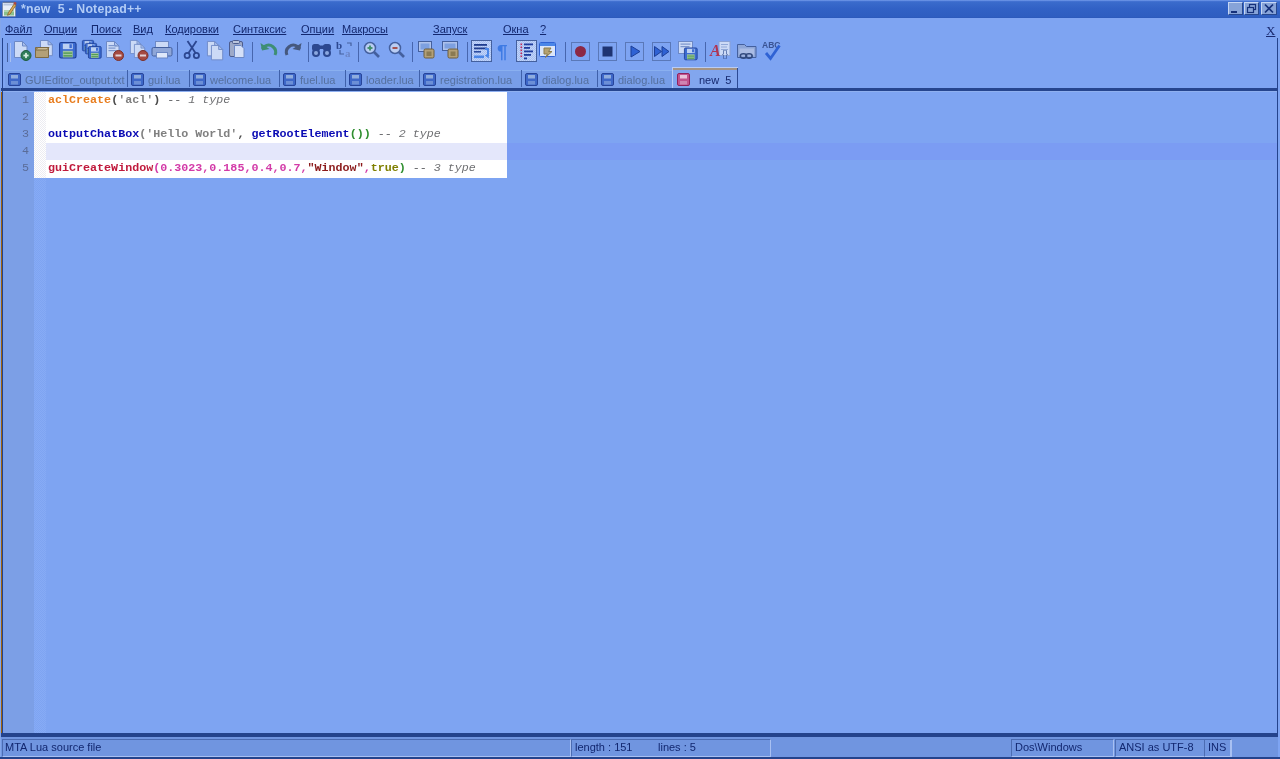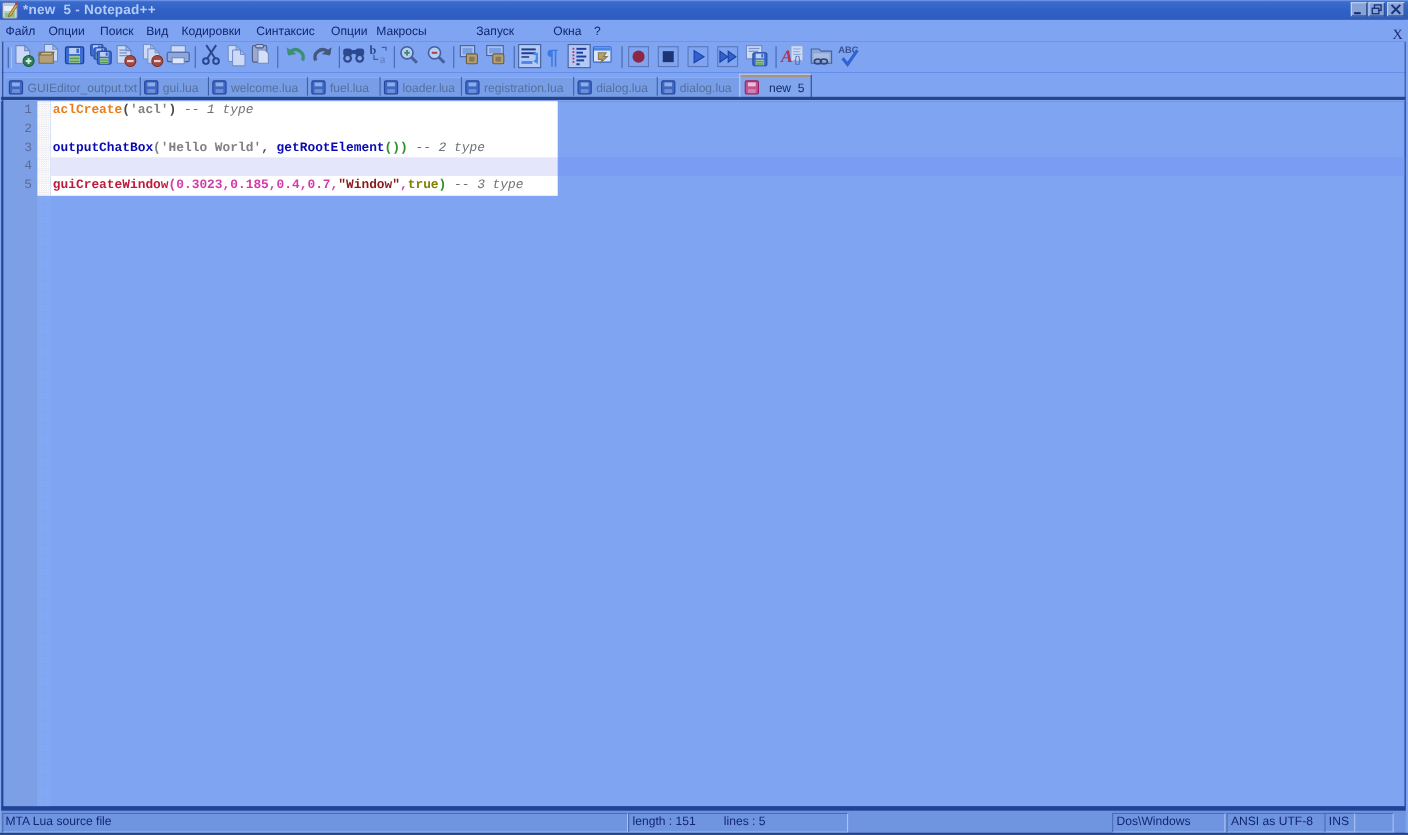--- a/index.html
+++ b/index.html
@@ -1,29 +1,29 @@
 <!DOCTYPE html>
 <html><head>
 <meta charset="utf-8">
 <style>
   html,body{margin:0;padding:0;}
   body{width:1280px;height:759px;overflow:hidden;font-family:"Liberation Sans",sans-serif;}
-  #win{position:relative;width:1280px;height:759px;background:#1d4ed8;}
+  #win{position:relative;width:1280px;height:759px;background:#a16207;}
   .abs{position:absolute;}
   
   #titlebar{left:0;top:0;width:1280px;height:18px;
     background:linear-gradient(to bottom,#7fa6f0 0px,#4a77d6 1px,#3a6bcc 2px,#3161c5 9px,#2e5dc0 17px,#2a57b8 18px);}
   #titletxt{left:21px;top:2px;font-size:12.3px;font-weight:bold;color:#b2ccf6;letter-spacing:0.2px;}
   .tbtn{top:2px;width:13px;height:11px;background:#87a3d8;
     border-top:1px solid #c6d6f4;border-left:1px solid #c6d6f4;
     border-right:1px solid #28488e;border-bottom:1px solid #28488e;overflow:hidden;}
   .tbtn svg{display:block;}
   
   #menubar{left:0;top:18px;width:1280px;height:20px;background:#7ea4f2;}
-  .mi{position:absolute;top:5px;font-size:11px;color:#12276f;}
+  .mi{position:absolute;top:5px;font-size:11px;color:#12276f;text-decoration:underline;}
   
   #toolbar{left:0;top:38px;width:1280px;height:28px;background:#7ea4f2;}
   
   #tabbar{left:0;top:66px;width:1280px;height:25px;background:#7ea4f2;}
   #tabdark{left:0;top:88px;width:1280px;height:3px;background:#26458e;}
   #tablight{left:0;top:91px;width:1280px;height:1px;background:#8fb0f0;}
   
   #editor{left:3px;top:92px;width:1274px;height:641px;background:#7ea4f2;}
   #gutter{left:0;top:0;width:31px;height:641px;background:#7c9fe6;}
   .ln{position:absolute;left:0;width:26px;text-align:right;font-family:"Liberation Mono",monospace;font-size:11.7px;color:#5a6c98;height:17px;line-height:17px;}
@@ -393,21 +393,21 @@
     <div class="sf sfb" style="left:2px;width:567px;">
         <span style="position:absolute;left:2px;top:1px;">MTA Lua source file</span>
       </div>
     <div class="sf sfb" style="left:571px;width:198px;">
         <span style="position:absolute;left:3px;top:1px;">length : 151</span>
         <span style="position:absolute;left:86px;top:1px;">lines : 5</span>
       </div>
     <div class="sf sfb" style="left:1011px;width:101px;">
         <span style="position:absolute;left:3px;top:1px;">Dos\Windows</span>
       </div>
-    <div class="sf sfb" style="left:1115px;width:114px;padding-left:36px;">
+    <div class="sf sfb" style="left:1115px;width:114px;">
         <span style="position:absolute;left:3px;top:1px;">ANSI as UTF-8</span>
       </div>
     <div class="sf sfb" style="left:1204px;width:26px;">
         <span style="position:absolute;left:3px;top:1px;">INS</span>
       </div>
   </div>
   <div id="botline" class="abs"></div>
   <div id="ledge" class="abs"></div>
   <div id="ledge2" class="abs"></div>
   <div id="redge2" class="abs"></div>

